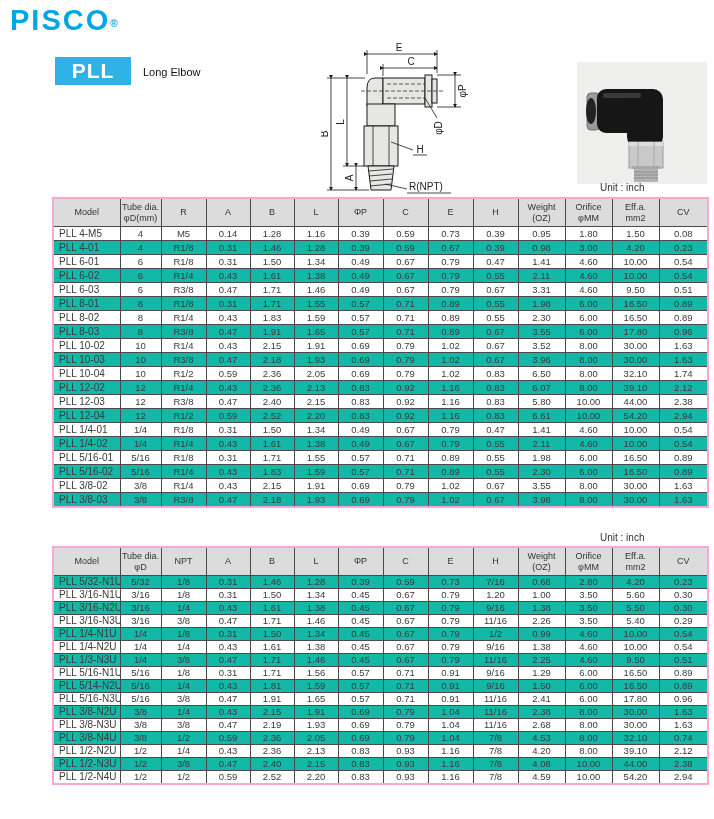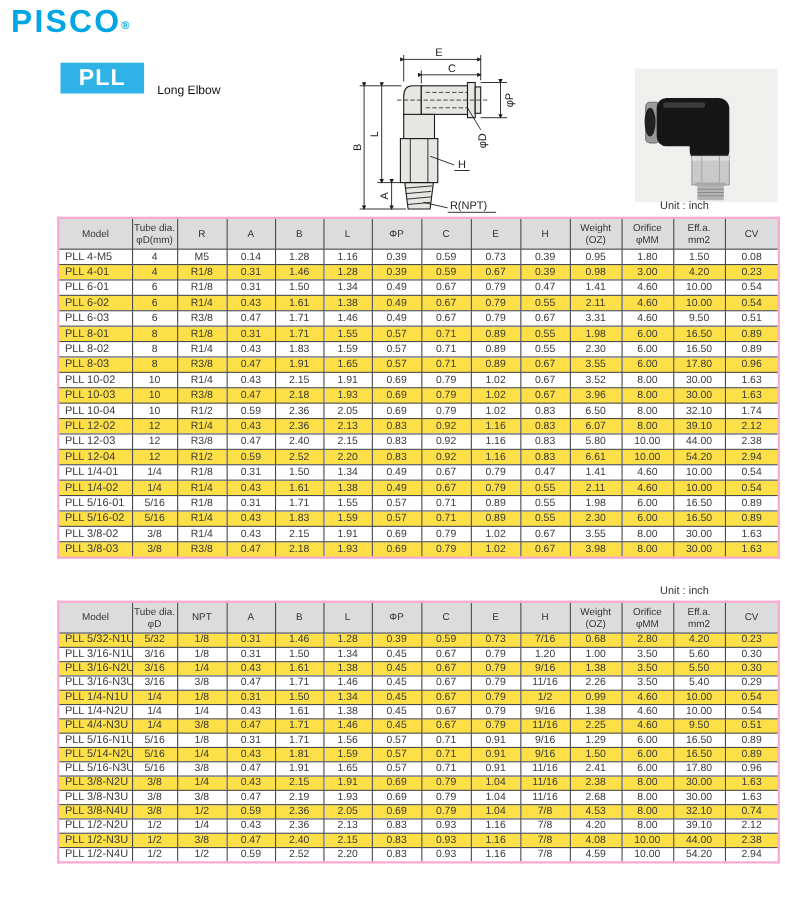--- a/index.html
+++ b/index.html
@@ -10,42 +10,42 @@
   .logo {
     position:absolute; left:10px; top:4px;
     color:#00A6E4; font-size:29px; font-weight:bold; letter-spacing:2px;
   }
   .logo .reg { font-size:10px; letter-spacing:0; vertical-align:3px; }
   .badge {
     position:absolute; left:55px; top:57px; width:76px; height:28px;
     background:#2FB2E6; color:#ffffff; font-size:21px; font-weight:bold;
     text-align:center; line-height:28px; letter-spacing:1px;
   }
-  .product-name { position:absolute; left:143px; top:76px; font-size:11px; color:#111;text-align:center; }
+  .product-name { position:absolute; left:143px; top:66px; font-size:11px; color:#111;text-align:center; }
   .diagram { position:absolute; left:321px; top:38px; }
   .photo { position:absolute; left:577px; top:62px; }
   .unit { position:absolute; left:600px; width:110px; text-align:left; font-size:10px; color:#333; }
   #unit1 { top:182px; }
   #unit2 { top:532px; }
   table {
     position:absolute; left:52px; width:655px;
     border-collapse:collapse; table-layout:fixed;
     font-size:9.5px; color:#3a3a3a; border:2px solid #f9a8d4;
   }
   #table1 { top:197px; }
   #table2 { top:546px; }
   th, td { border:1px solid #4a4a4a; text-align:center; padding:0; }
   th {
     background:#DCDCDC; font-weight:normal; font-size:9px;
     white-space:pre-line; height:27px; line-height:1.2; color:#333;
   }
   td { height:13px; line-height:13px; white-space:nowrap; overflow:hidden; }
   #table2 td { height:12px; line-height:12px; }
   td.model { text-align:left; padding-left:5px; font-size:10px; }
-  tr.alt { background:#fde047;margin-top:20px; }
+  tr.alt { background:#14b8a6;margin-top:20px; }
   .dim-text { font-size:10px; fill:#222; }
   .dim-line { stroke:#1a1a1a; stroke-width:0.8; fill:none; }
   .part { fill:#e6e6e2; stroke:#1a1a1a; stroke-width:1; }
   .dash { stroke:#1a1a1a; stroke-width:0.7; stroke-dasharray:4 2; fill:none; }
 </style>
 </head>
 <body>
 
 <div class="logo"><span>PISCO</span><span class="reg">®</span></div>
 
@@ -629,21 +629,21 @@
         <td>0.45</td>
         <td>0.67</td>
         <td>0.79</td>
         <td>9/16</td>
         <td>1.38</td>
         <td>4.60</td>
         <td>10.00</td>
         <td>0.54</td>
       </tr>
       <tr class="alt">
-        <td class="model">PLL 4/4-N3U</td>
+        <td class="model">PLL 1/3-N3U</td>
         <td>1/4</td>
         <td>3/8</td>
         <td>0.47</td>
         <td>1.71</td>
         <td>1.46</td>
         <td>0.45</td>
         <td>0.67</td>
         <td>0.79</td>
         <td>11/16</td>
         <td>2.25</td>

